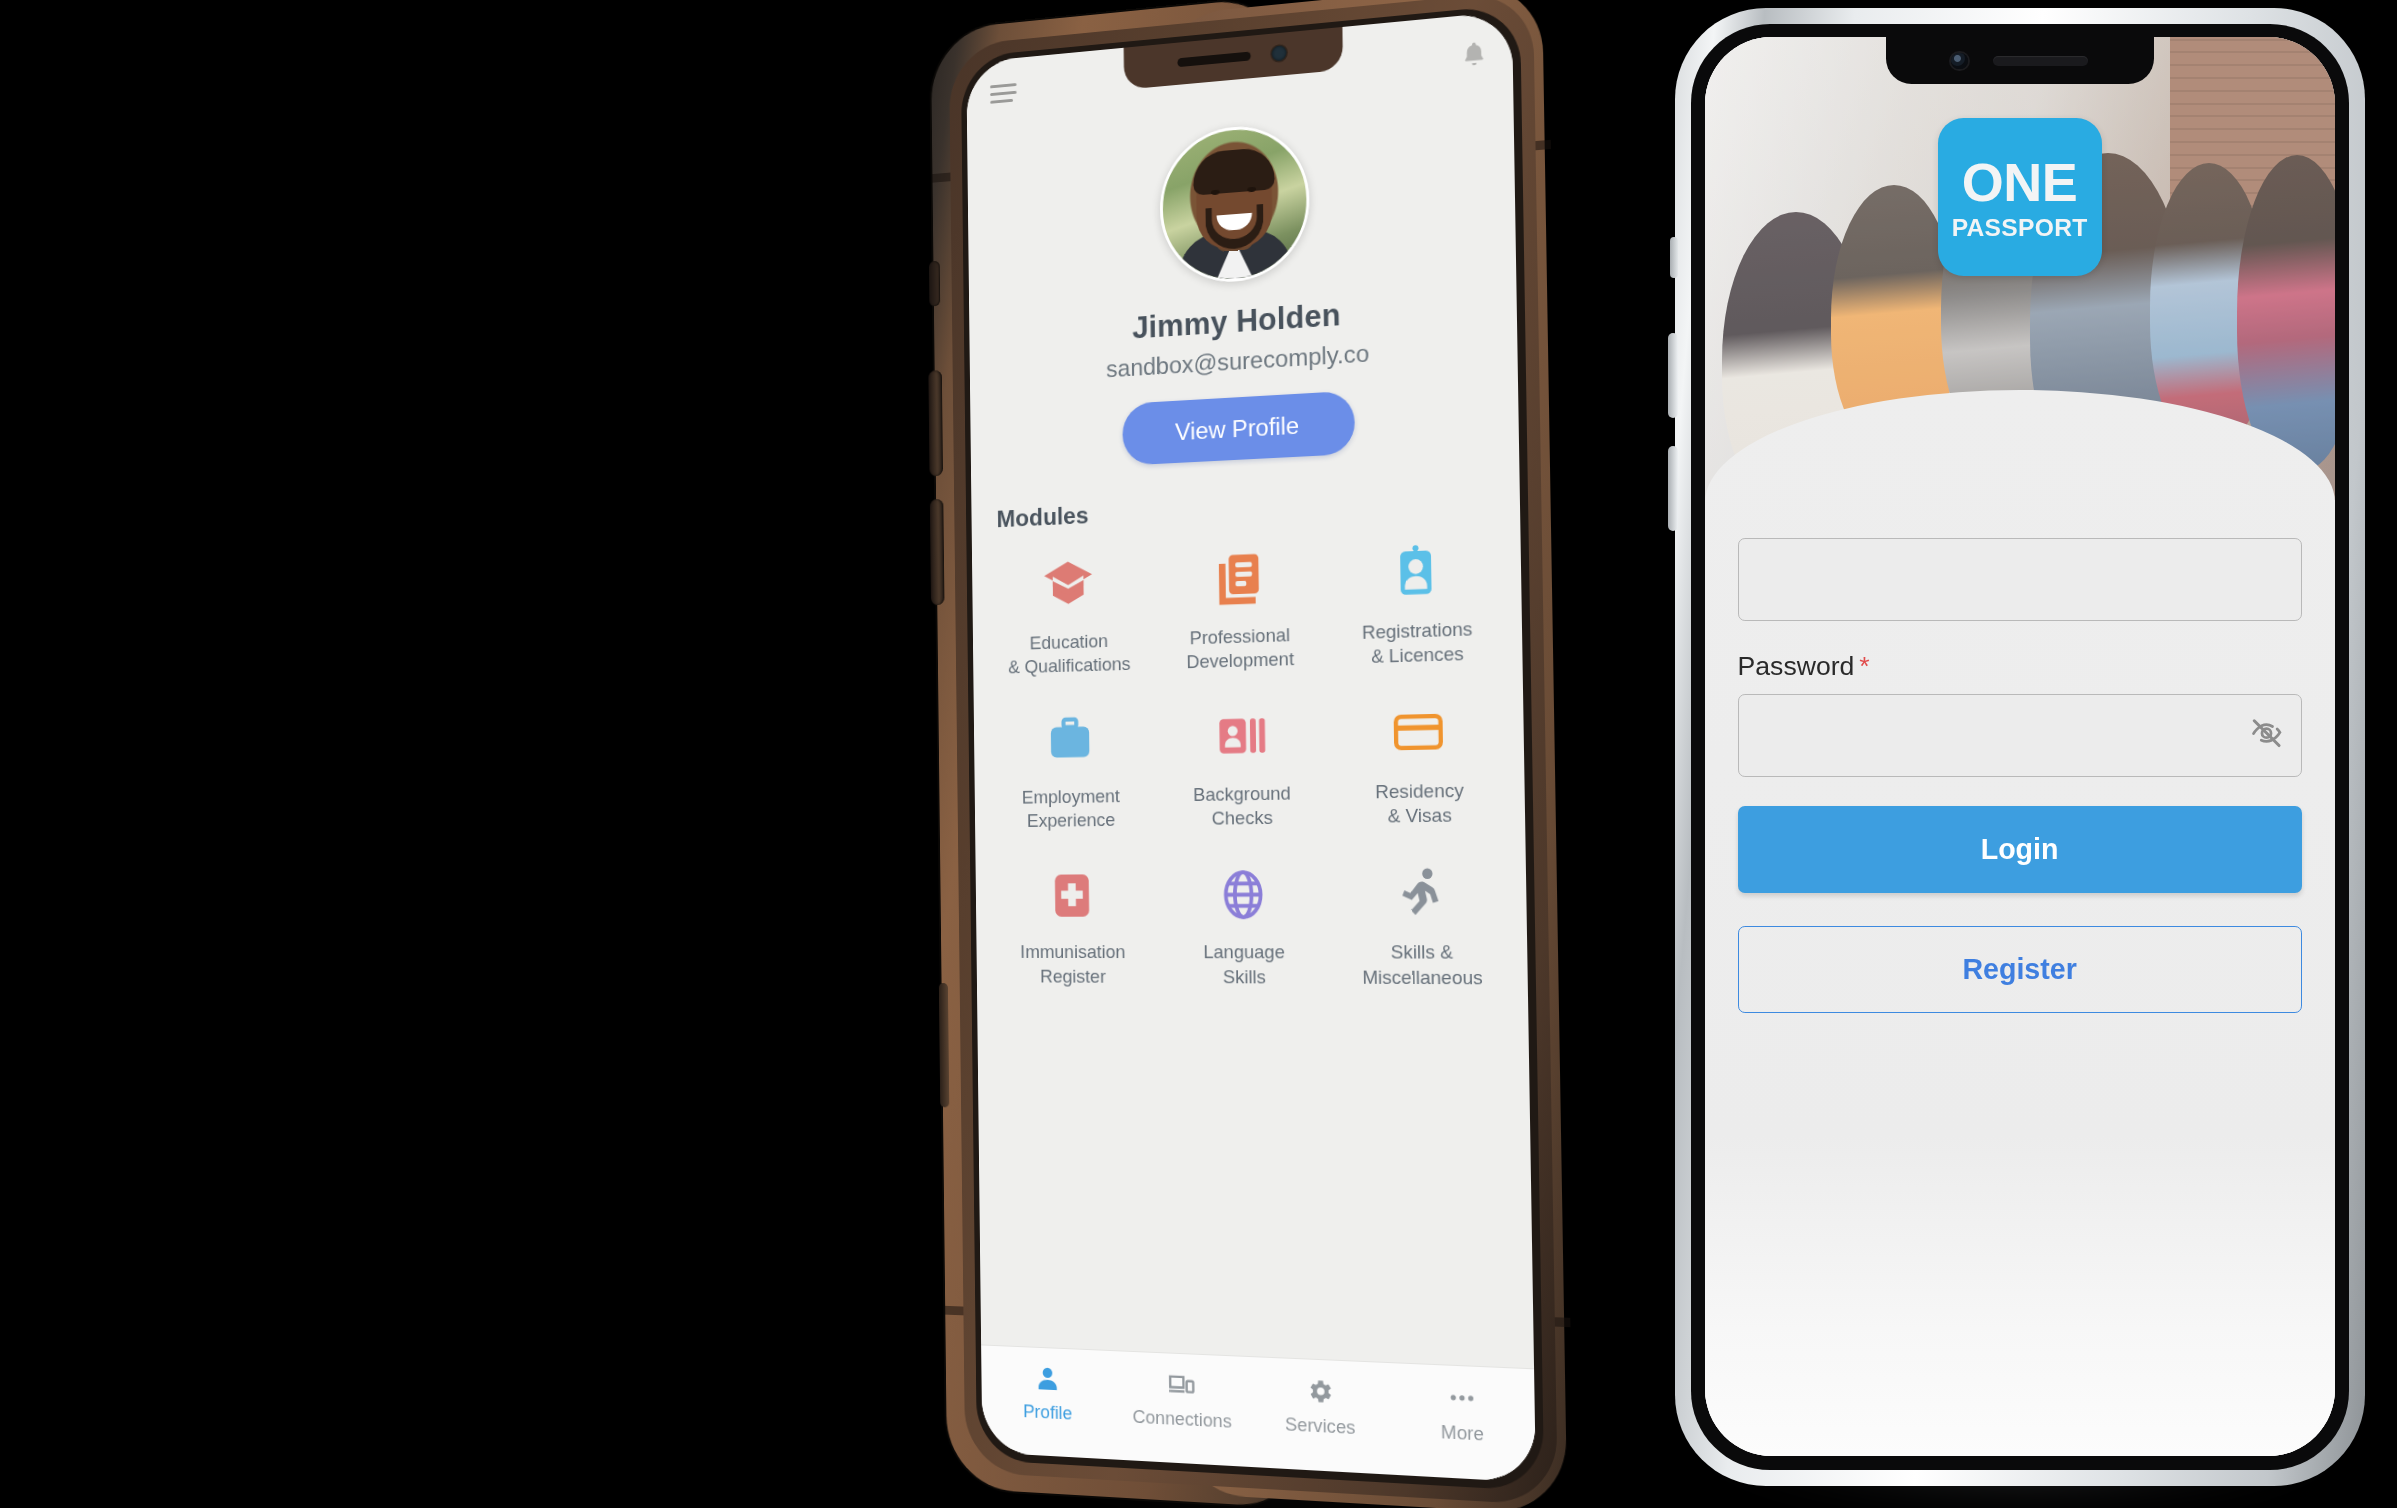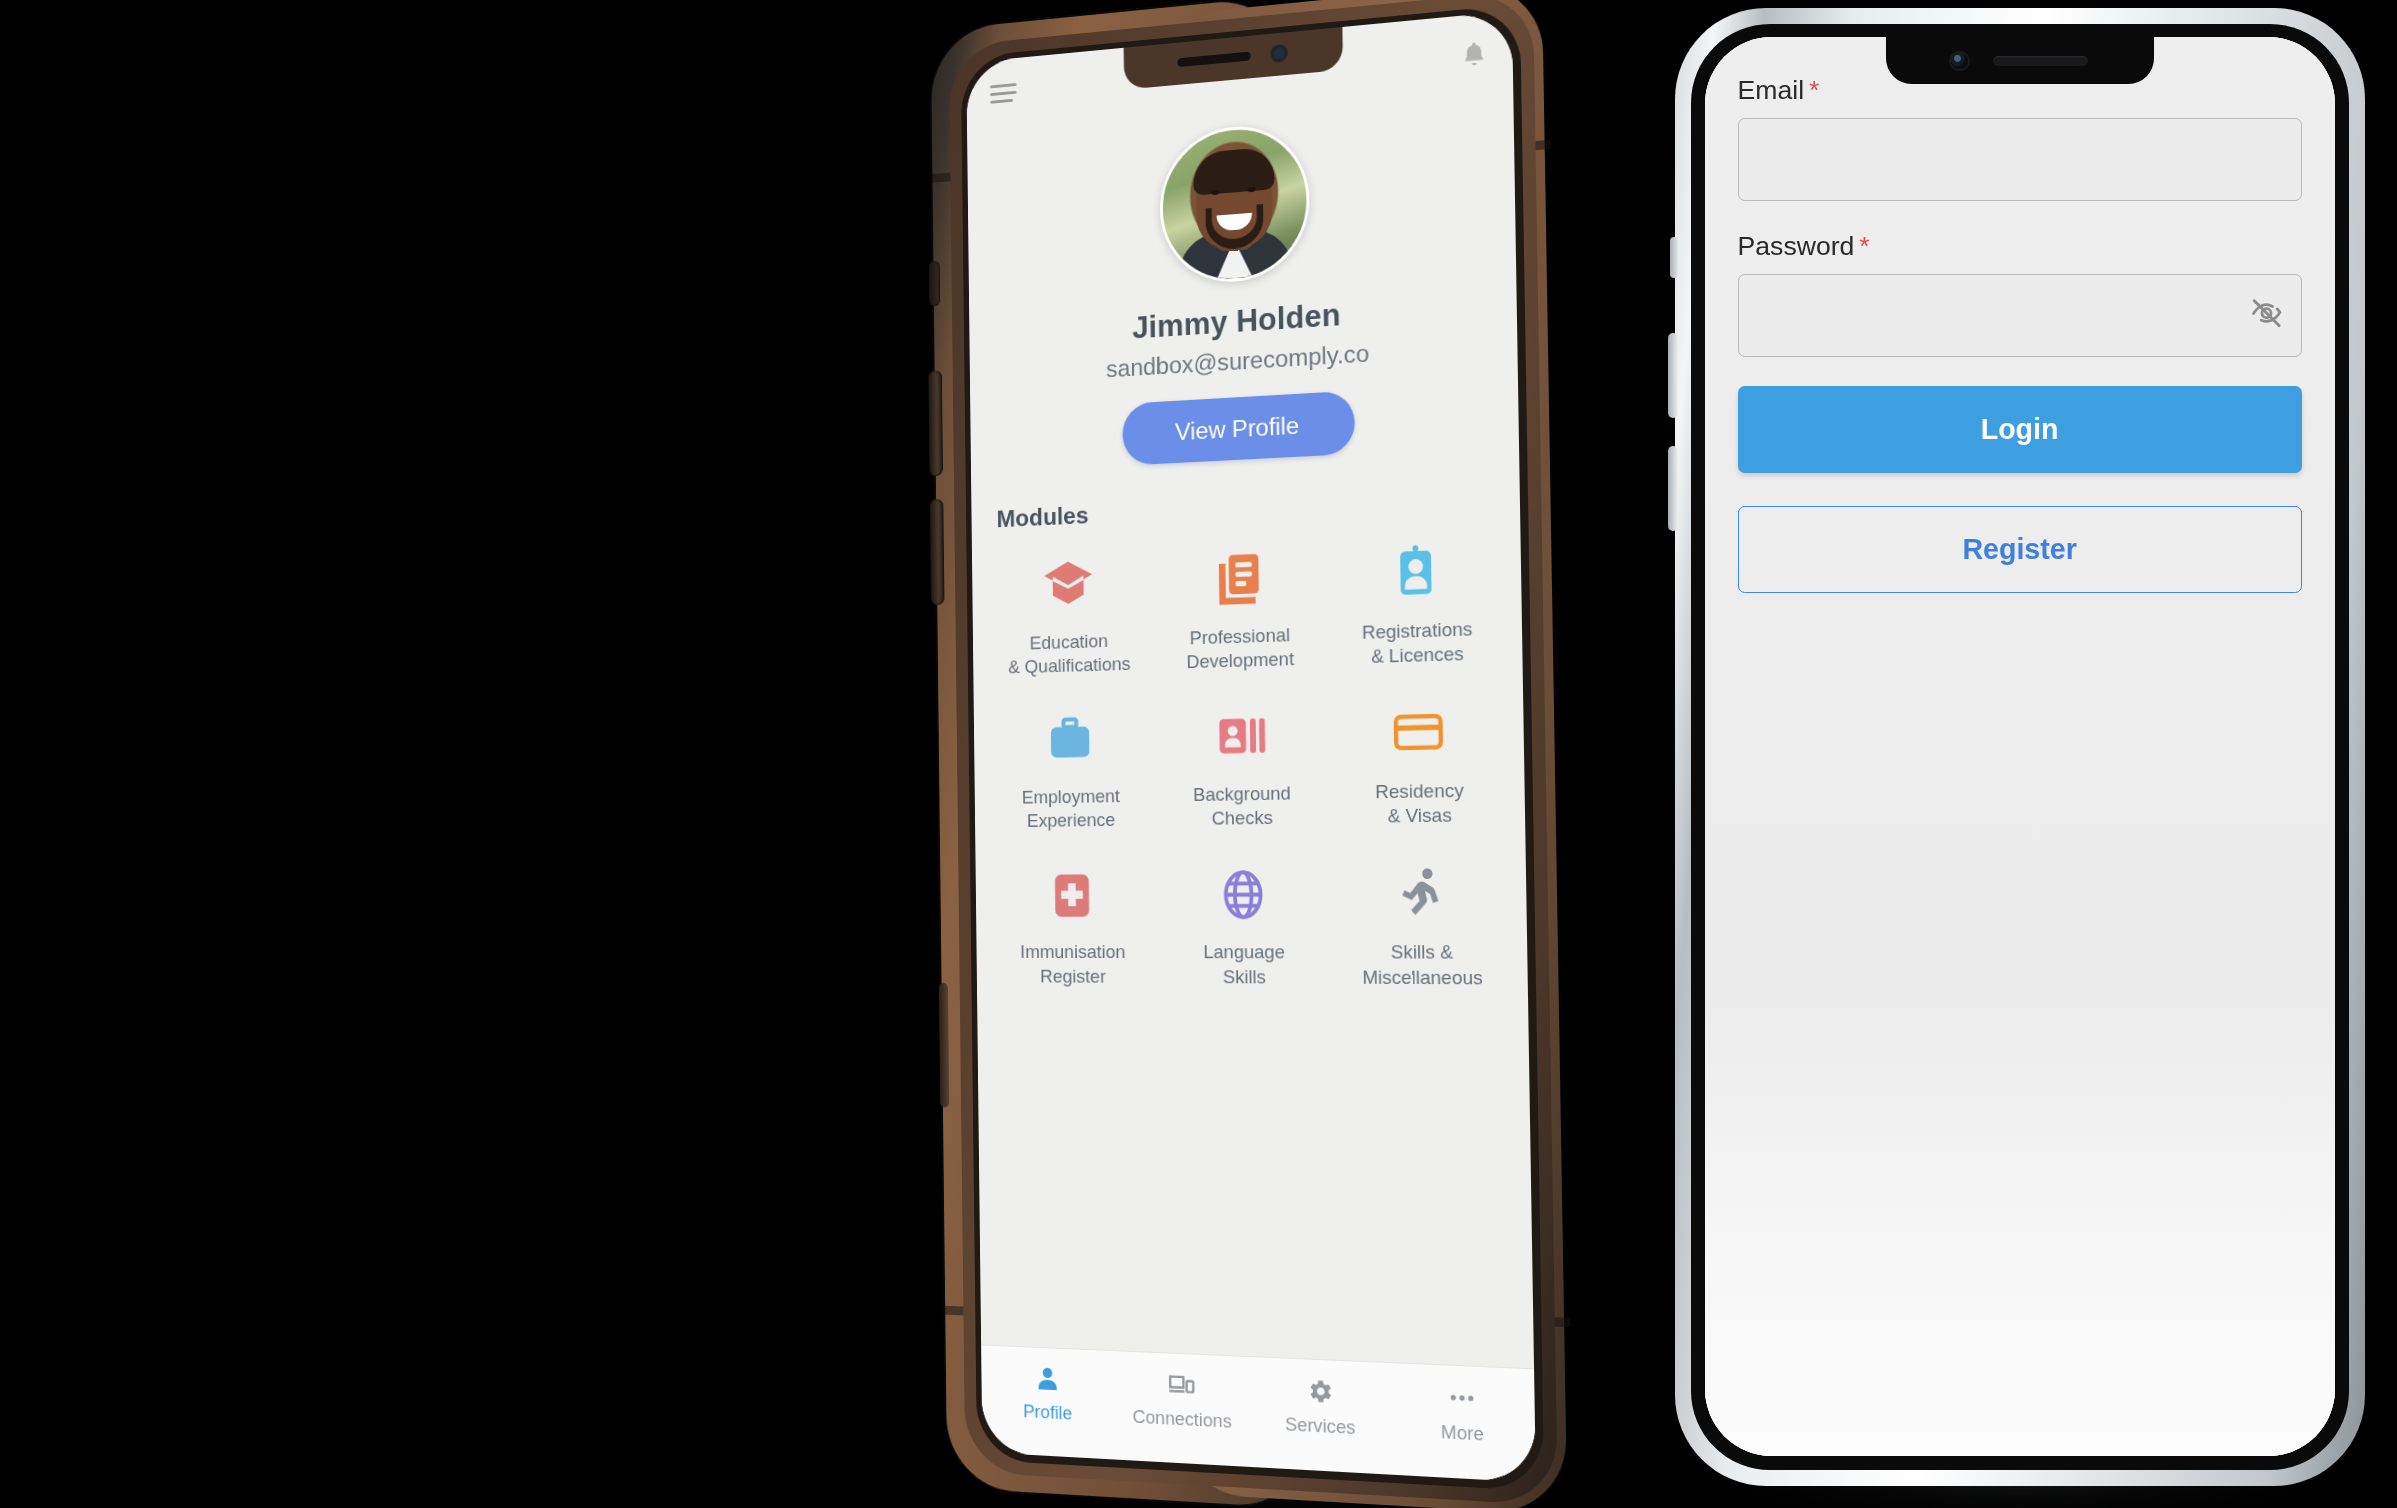--- a/index.html
+++ b/index.html
@@ -532,27 +532,39 @@
 
     <div class="pr-screen">
 
       <div class="pr-notch">
         <div class="pr-cam"></div>
         <div class="pr-speaker"></div>
       </div>
 
       <div class="pr-content">
 
+        <div class="pr-hero">
+          <div class="hero-wall"></div>
+          <div class="hero-fig hf1"></div>
+          <div class="hero-fig hf2"></div>
+          <div class="hero-fig hf3"></div>
+          <div class="hero-fig hf4"></div>
+          <div class="hero-fig hf5"></div>
+          <div class="hero-fig hf6"></div>
+          <div class="hero-scrim"></div>
+
+          <div class="pr-logo">
+            <div class="pr-logo-one">ONE</div>
+            <div class="pr-logo-pass">PASSPORT</div>
+          </div>
+        </div>
 
         <div class="pr-sheet">
 
           <div class="pr-field">
-            <div class="pr-label">
-              <span>Email</span><span class="pr-req">*</span>
-            </div>
             <div class="pr-input-wrap">
               <input class="pr-input" type="email" placeholder="" style="">
             </div>
           </div>
 
           <div class="pr-field">
             <div class="pr-label">
               <span>Password</span><span class="pr-req">*</span>
             </div>
             <div class="pr-input-wrap">

